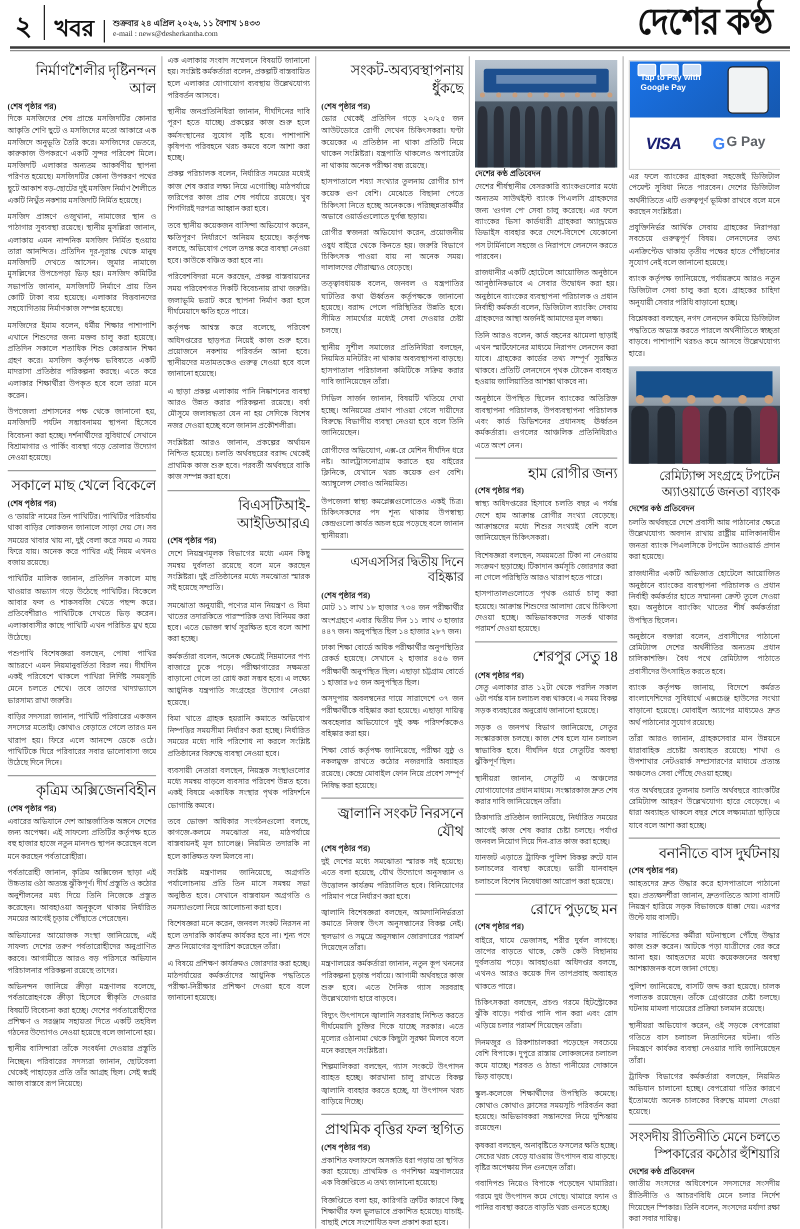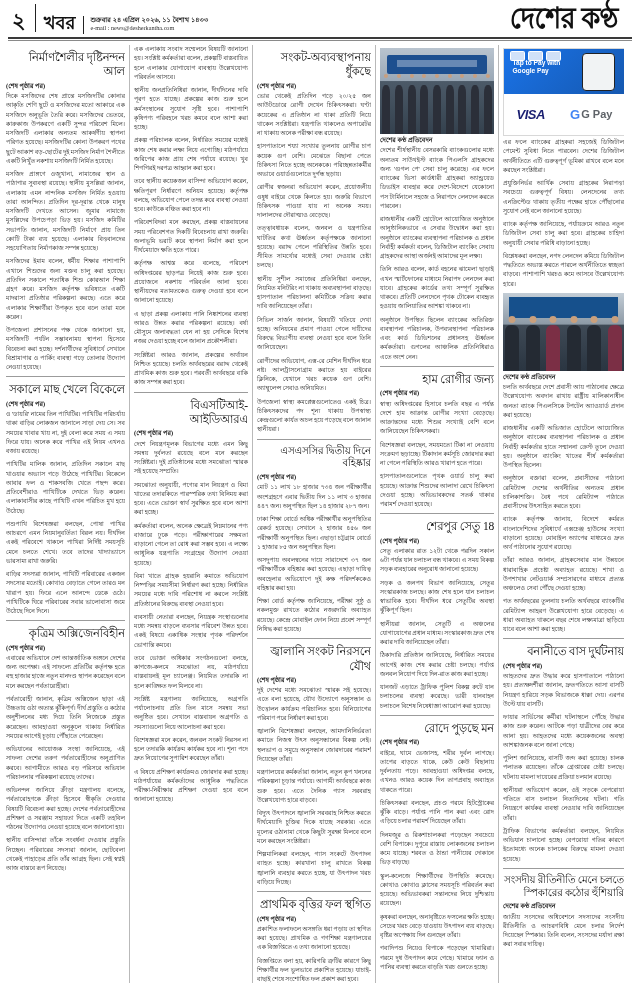--- a/index.html
+++ b/index.html
@@ -497,20 +497,21 @@
         <div class="panel-row">
           <div class="panel-person"></div>
           <div class="panel-person"></div>
           <div class="panel-person sari"></div>
           <div class="panel-person"></div>
           <div class="panel-person"></div>
           <div class="panel-person sari"></div>
         </div>
       </div>
 
+      <div class="headline small">রেমিট্যান্স সংগ্রহে টপটেন অ্যাওয়ার্ডে জনতা ব্যাংক</div>
       <div class="byline">দেশের কণ্ঠ প্রতিবেদন</div>
       <div class="body">চলতি অর্থবছরে দেশে প্রবাসী আয় পাঠানোর ক্ষেত্রে উল্লেখযোগ্য অবদান রাখায় রাষ্ট্রীয় মালিকানাধীন জনতা ব্যাংক পিএলসিকে টপটেন অ্যাওয়ার্ড প্রদান করা হয়েছে।</div>
       <div class="body">রাজধানীর একটি অভিজাত হোটেলে আয়োজিত অনুষ্ঠানে ব্যাংকের ব্যবস্থাপনা পরিচালক ও প্রধান নির্বাহী কর্মকর্তার হাতে সম্মাননা ক্রেস্ট তুলে দেওয়া হয়। অনুষ্ঠানে ব্যাংকিং খাতের শীর্ষ কর্মকর্তারা উপস্থিত ছিলেন।</div>
       <div class="body">অনুষ্ঠানে বক্তারা বলেন, প্রবাসীদের পাঠানো রেমিট্যান্স দেশের অর্থনীতির অন্যতম প্রধান চালিকাশক্তি। বৈধ পথে রেমিট্যান্স পাঠাতে প্রবাসীদের উৎসাহিত করতে হবে।</div>
       <div class="body">ব্যাংক কর্তৃপক্ষ জানায়, বিদেশে কর্মরত বাংলাদেশিদের সুবিধার্থে এক্সচেঞ্জ হাউসের সংখ্যা বাড়ানো হয়েছে। মোবাইল অ্যাপের মাধ্যমেও দ্রুত অর্থ পাঠানোর সুযোগ রয়েছে।</div>
       <div class="body">তাঁরা আরও জানান, গ্রাহকসেবার মান উন্নয়নে ধারাবাহিক প্রচেষ্টা অব্যাহত রয়েছে। শাখা ও উপশাখার নেটওয়ার্ক সম্প্রসারণের মাধ্যমে প্রত্যন্ত অঞ্চলেও সেবা পৌঁছে দেওয়া হচ্ছে।</div>
       <div class="body">গত অর্থবছরের তুলনায় চলতি অর্থবছরে ব্যাংকটির রেমিট্যান্স আহরণ উল্লেখযোগ্য হারে বেড়েছে। এ ধারা অব্যাহত থাকলে বছর শেষে লক্ষ্যমাত্রা ছাড়িয়ে যাবে বলে আশা করা হচ্ছে।</div>
 
       <div class="rule"></div>
       <div class="headline">বনানীতে বাস দুর্ঘটনায়</div>

